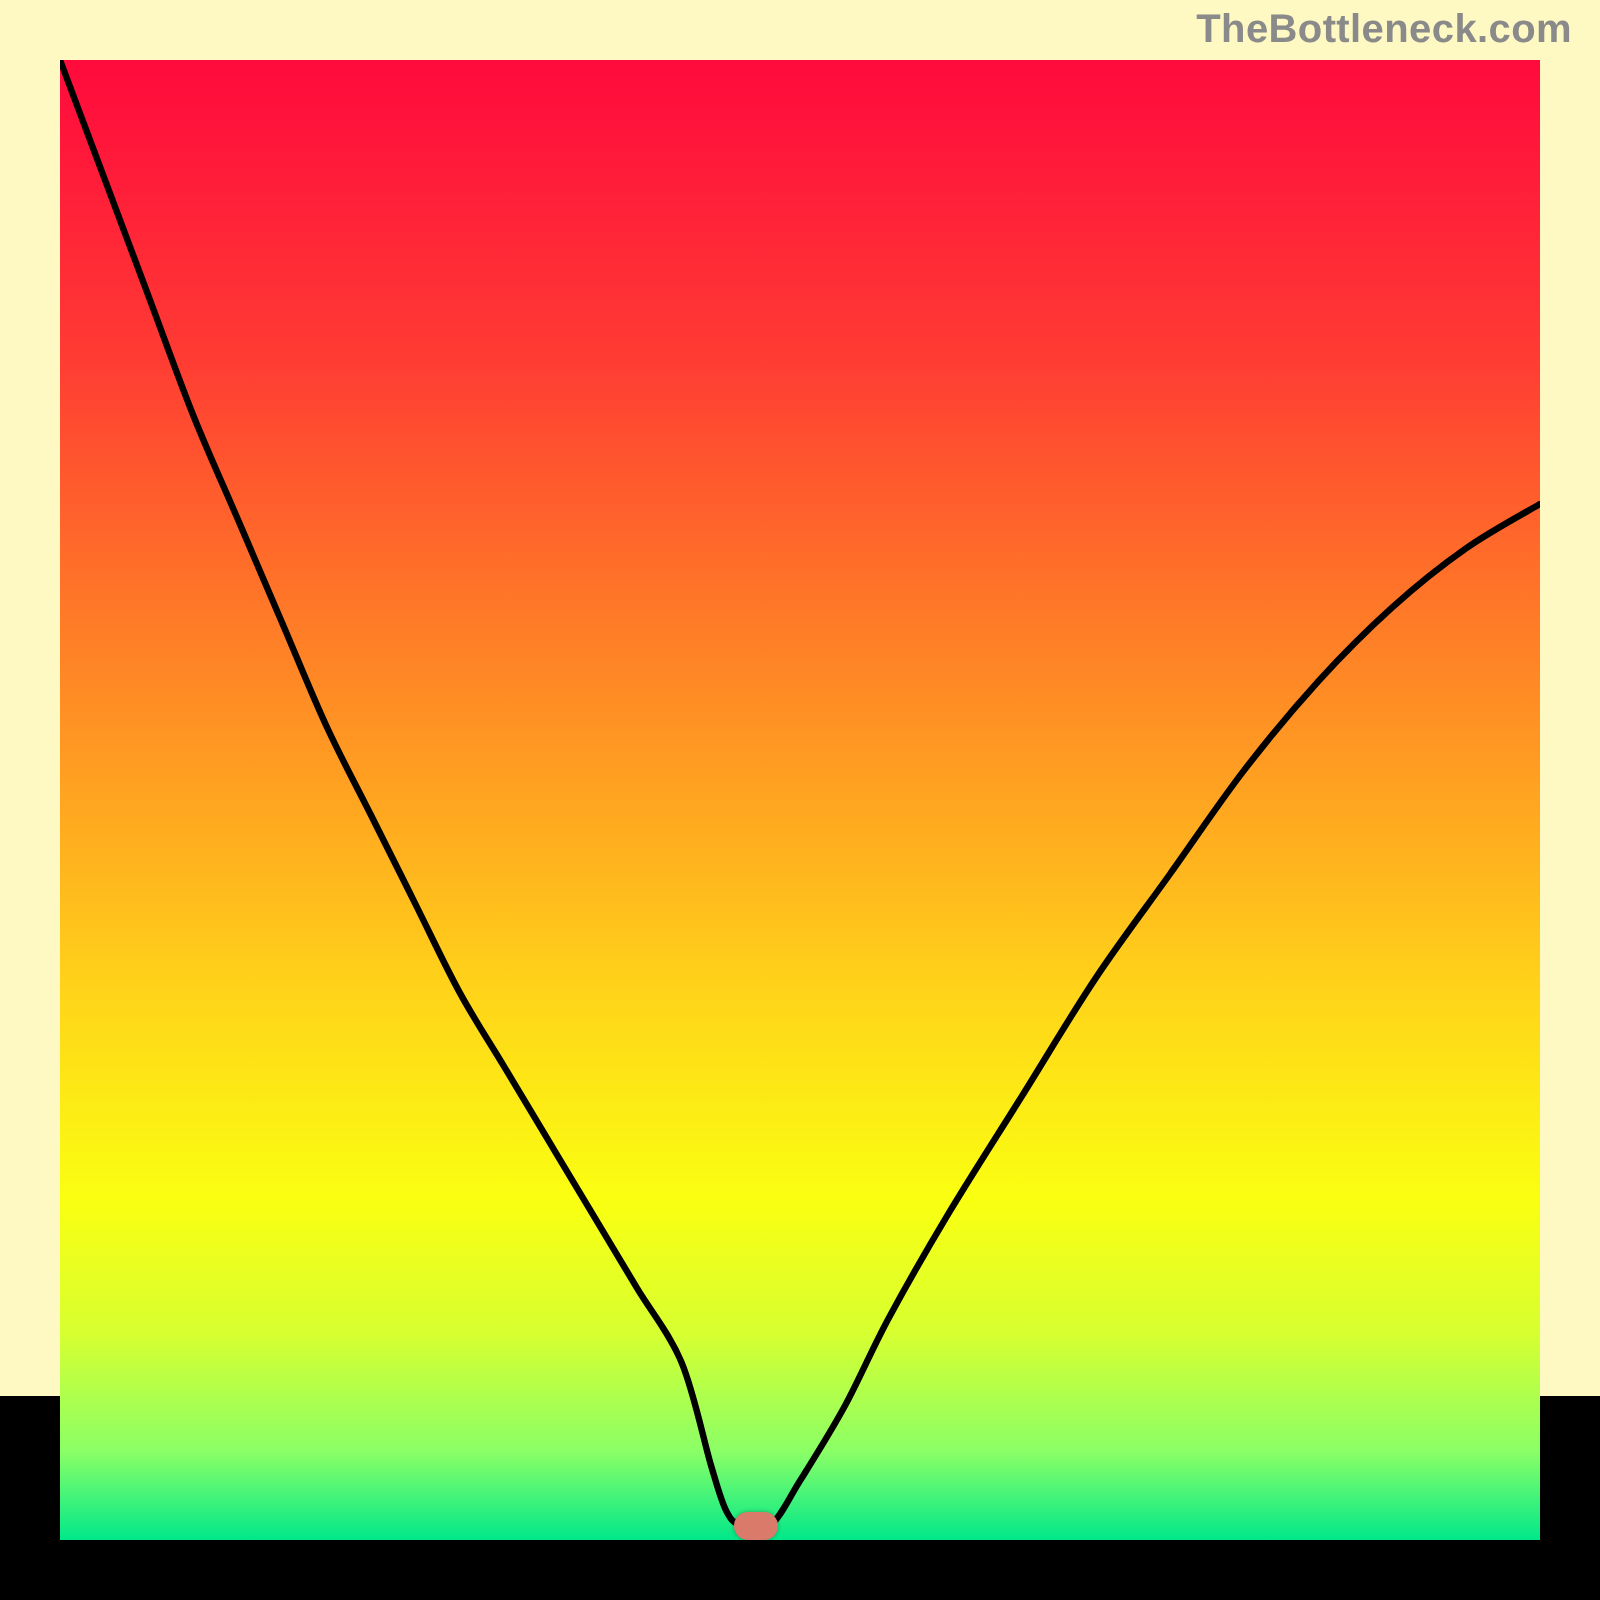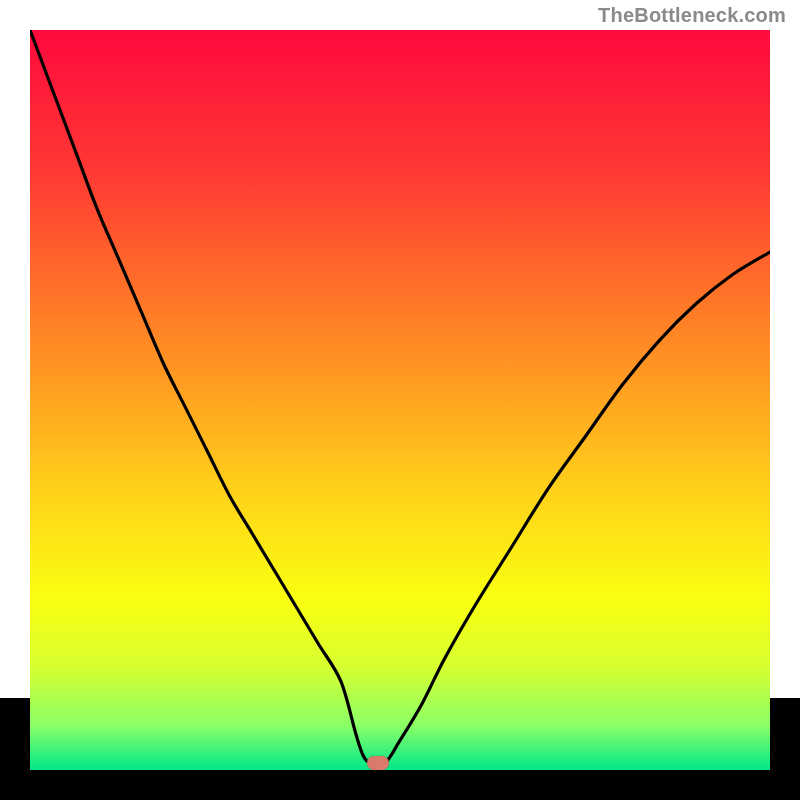--- a/index.html
+++ b/index.html
@@ -8,21 +8,21 @@
     width: 800px;
     height: 800px;
     background: #000;
     overflow: hidden;
     font-family: Arial, Helvetica, sans-serif;
   }
   .frame {
     position: relative;
     width: 800px;
     height: 698px;
-    background: #ffffff;
+    background: #fef9c3;
   }
   .plot-area {
     position: absolute;
     top: 30px;
     left: 30px;
     width: 740px;
     height: 740px;
     background: linear-gradient(
       to bottom,
       #ff0a3c 0%,

